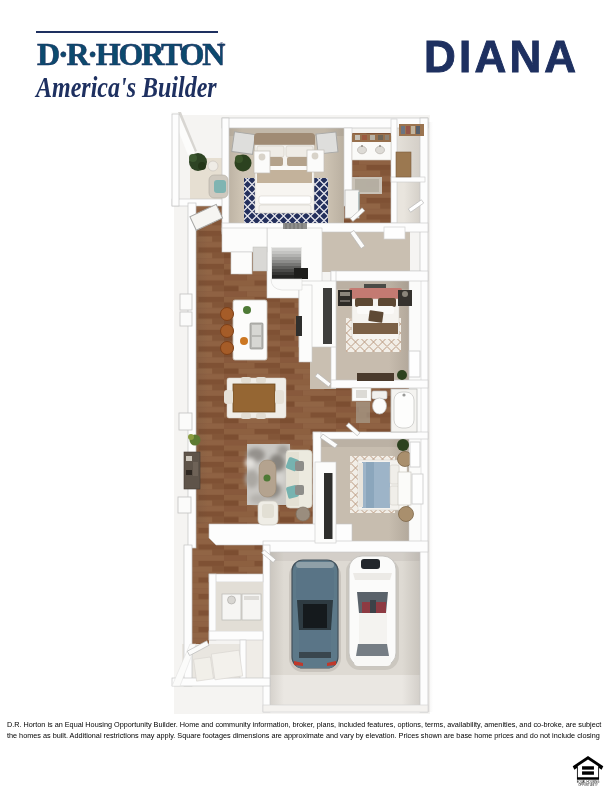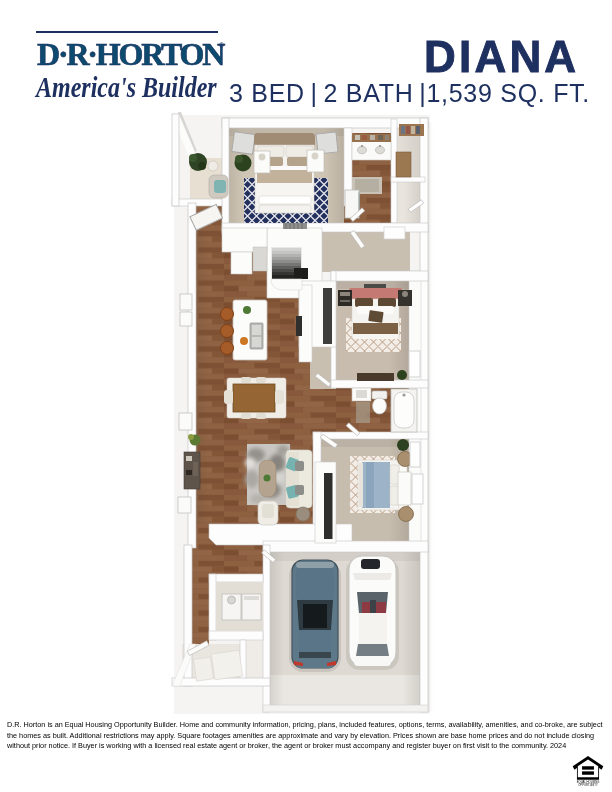--- a/index.html
+++ b/index.html
@@ -19,21 +19,20 @@
   <div id="toprule"></div>
 
   <div id="drh">D·R·HORTON</div>
 
   <div id="reg">®</div>
 
   <div id="script">America's Builder</div>
 
   <div id="diana">DIANA</div>
 
-  <div id="bedbath">3 BED | 2 BATH |1,539 SQ. FT.</div>
 
   <svg id="plan" width="612" height="792" viewBox="0 0 612 792" style="position:absolute;left:0;top:0;">
     <defs>
       <pattern id="wd" width="56" height="16.5" patternUnits="userSpaceOnUse">
         <rect width="56" height="16.5" fill="#86583a"></rect>
         <rect x="0" y="0" width="30" height="5.2" fill="#8d6040"></rect>
         <rect x="31" y="0" width="25" height="5.2" fill="#7f5134"></rect>
         <rect x="0" y="5.5" width="14" height="5.2" fill="#7c4e31"></rect>
         <rect x="15" y="5.5" width="29" height="5.2" fill="#916545"></rect>
         <rect x="45" y="5.5" width="11" height="5.2" fill="#835638"></rect>
@@ -549,23 +548,22 @@
       <path d="M357 592 L388 592 L386 613 L359 613 Z" fill="#5a626a"></path>
       <rect x="362" y="602" width="24" height="11" fill="#8d3a42"></rect>
       <rect x="370" y="600" width="6" height="13" fill="#3c4248"></rect>
       <rect x="359" y="613" width="28" height="31" fill="#f4f3f0"></rect>
       <path d="M358 644 L387 644 L389 656 L356 656 Z" fill="#757d84"></path>
       <rect x="354" y="656" width="37" height="10" rx="4" fill="#f8f8f6"></rect>
     </g>
   </svg>
 
   <div id="footer">
-    <div>D.R. Horton is an Equal Housing Opportunity Builder. Home and community information, pricing, plans, included features, options, terms, availability, amenities, and co-broke, are subject</div>
-    <div>the homes as built. Additional restrictions may apply. Square footages amenities are approximate and vary by elevation. Prices shown are base home prices and do not include closing</div>
-    <div>without prior notice. If Buyer is working with a licensed real estate agent or broker, the agent or broker must accompany and register buyer on first visit to the community. 2024</div>
+    <div>D.R. Horton is an Equal Housing Opportunity Builder. Home and community information, broker, plans, included features, options, terms, availability, amenities, and co-broke, are subject</div>
+    <div>the homes as built. Additional restrictions may apply. Square footages dimensions are approximate and vary by elevation. Prices shown are base home prices and do not include closing</div>
   </div>
 
   <svg width="34" height="31" viewBox="0 0 40 36" style="position:absolute;left:571px;top:755px;">
     <path d="M20 1 L38 13 L36 17 L33 15 L33 29 L7 29 L7 15 L4 17 L2 13 Z" fill="#000"></path>
     <path d="M20 5 L32 13 L32 26 L8 26 L8 13 Z" fill="#fff"></path>
     <rect x="13" y="13" width="14" height="4" fill="#000"></rect>
     <rect x="13" y="19" width="14" height="4" fill="#000"></rect>
     <text x="20" y="33" text-anchor="middle" font-size="3.2" font-family="Liberation Sans" fill="#000">EQUAL HOUSING</text>
     <text x="20" y="36" text-anchor="middle" font-size="3.2" font-family="Liberation Sans" fill="#000">OPPORTUNITY</text>
   </svg>

